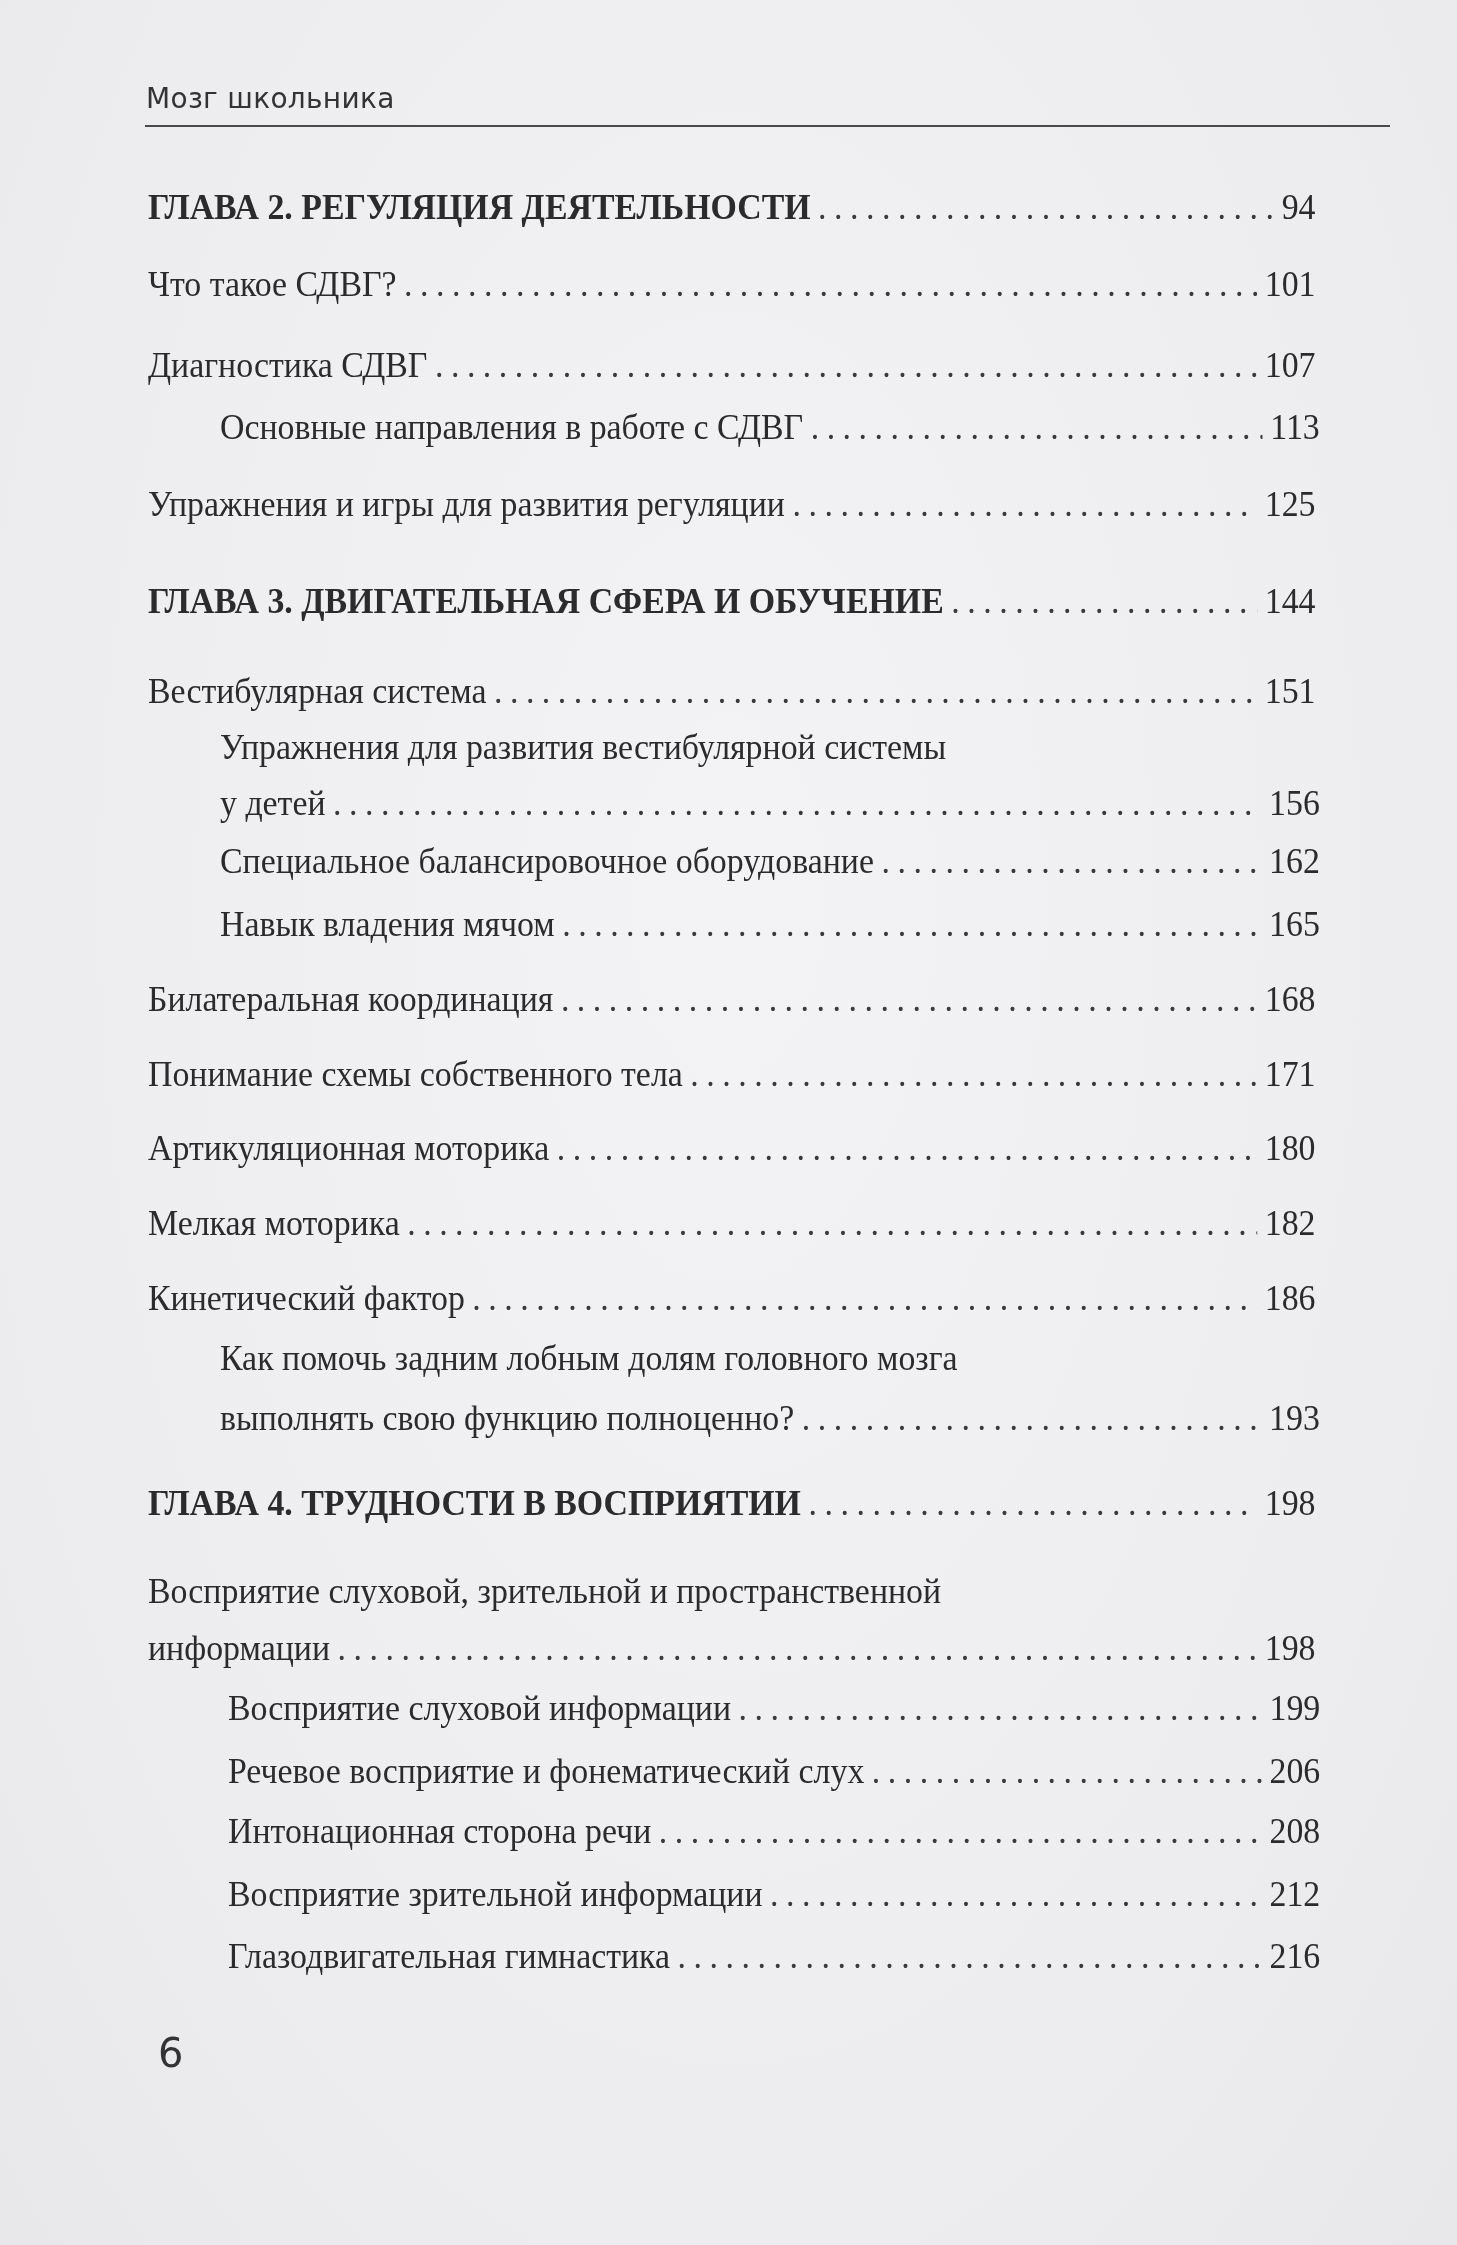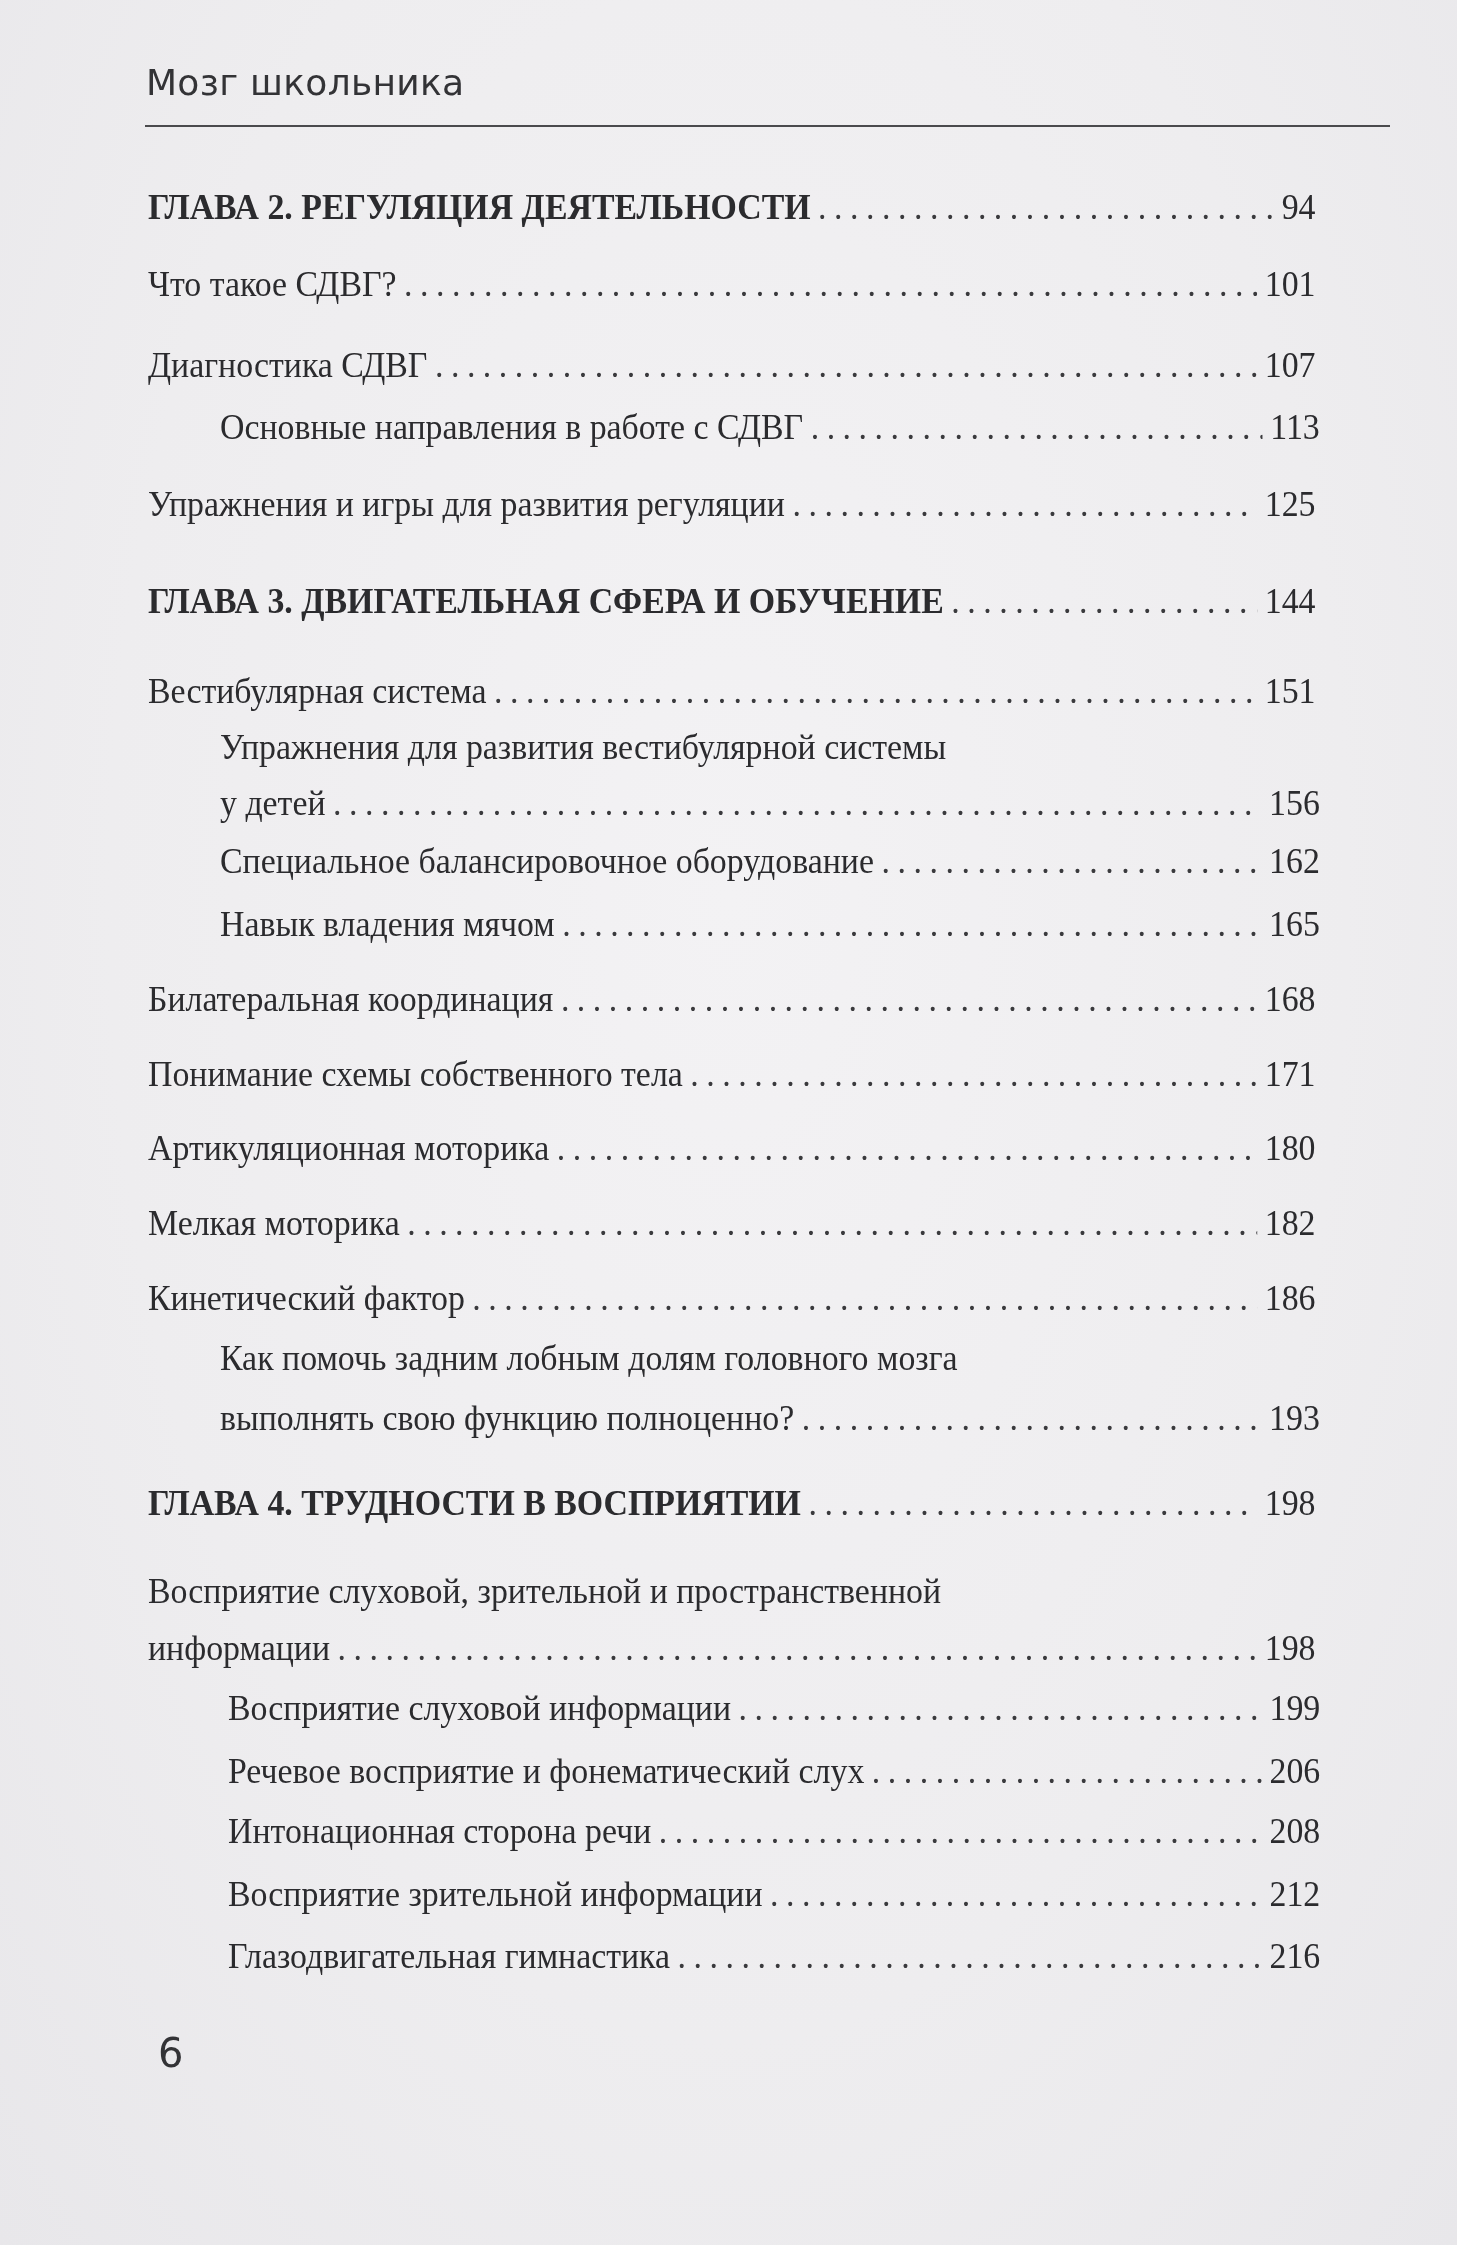--- a/index.html
+++ b/index.html
@@ -18,24 +18,24 @@
       position: absolute;
       left: 0; top: 0;
       width: 1457px;
       height: 2245px;
       background:
         radial-gradient(ellipse at 50% 40%, #f3f2f4 0%, #eeedef 60%, #e8e7ea 100%);
     }
     .running-head {
       position: absolute;
       left: 146px;
-      top: 62px;
+      top: 82px;
       font-family: "DejaVu Sans", sans-serif;
       font-weight: normal;
-      font-size: 36px;
+      font-size: 28px;
       letter-spacing: 0.3px;
       color: #333336;
     }
     .rule {
       position: absolute;
       left: 145px;
       top: 125px;
       width: 1245px;
       height: 2px;
       background: #4a4a4d;

